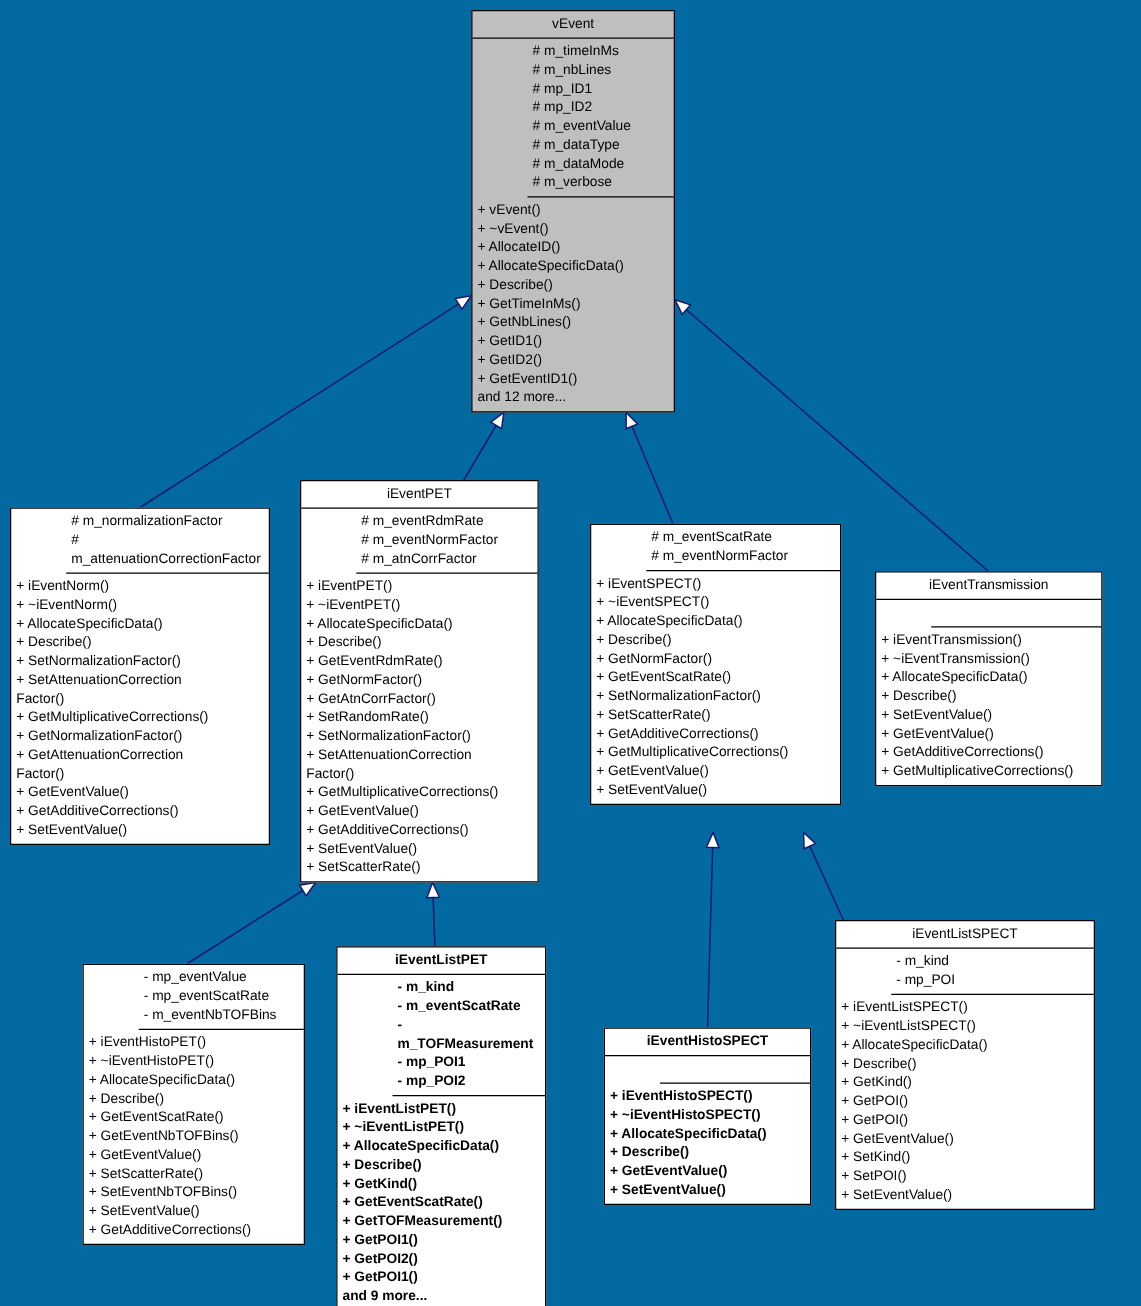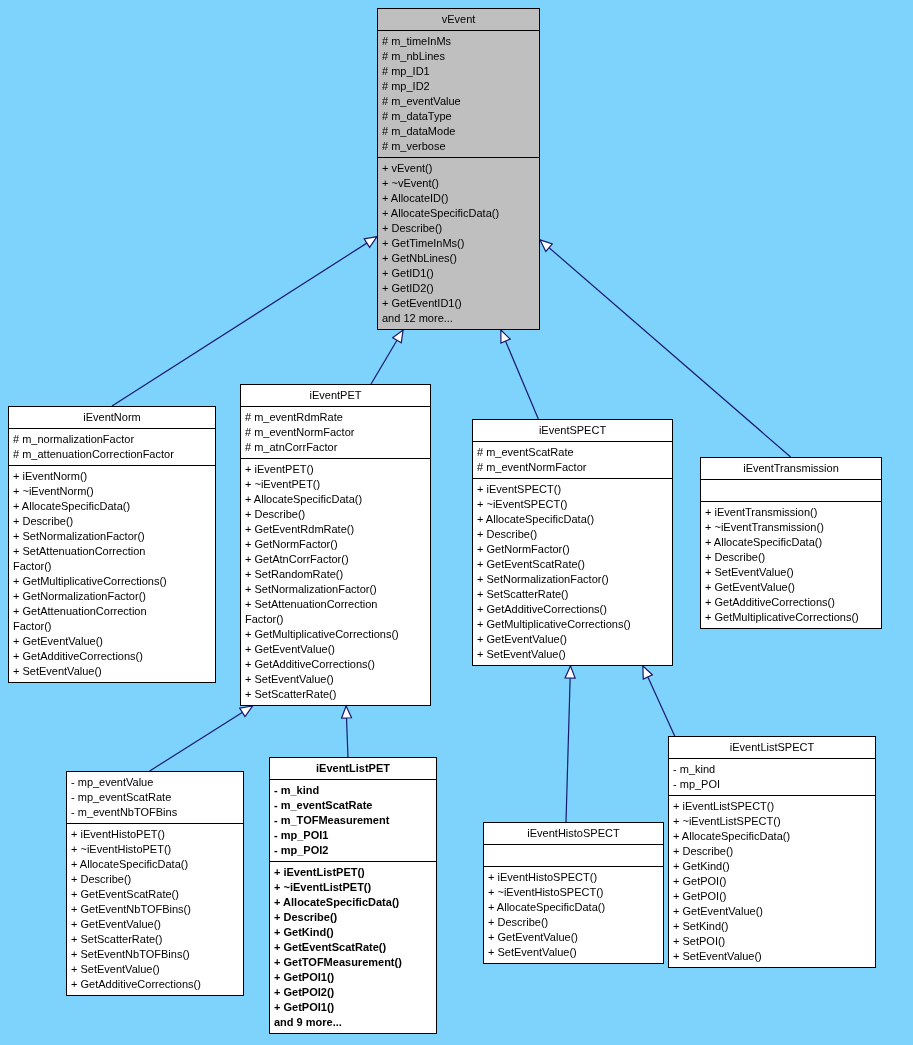--- a/index.html
+++ b/index.html
@@ -11,21 +11,21 @@
     width: 913px;
     height: 1045px;
     overflow: hidden;
     font-family: "Liberation Sans", sans-serif;
     color: var(--text-color, #000);
   }
   #canvas {
     position: relative;
     width: 913px;
     height: 1045px;
-    background: #7dd3fc;
+    background: #0369a1;
   }
   #edges {
     position: absolute;
     left: 0;
     top: 0;
     width: 913px;
     height: 1045px;
   }
   .edge-line {
     stroke: var(--edge-color, #191970);
@@ -52,20 +52,21 @@
     text-align: center;
     padding: 3px 4px;
     border-bottom: 1px solid var(--border-color, #000);
     white-space: nowrap;
     overflow: hidden;
   }
   .uml-fields {
     padding: 3px 4px;
     border-bottom: 1px solid var(--border-color, #000);
     min-height: 15px;
+    margin-left: 44px;
   }
   .uml-methods {
     padding: 3px 4px;
   }
   .member {
     white-space: pre-wrap;
   }
 </style>
 </head>
 <body>
@@ -109,21 +110,20 @@
         <div class="member">+ GetTimeInMs()</div>
         <div class="member">+ GetNbLines()</div>
         <div class="member">+ GetID1()</div>
         <div class="member">+ GetID2()</div>
         <div class="member">+ GetEventID1()</div>
         <div class="member">and 12 more...</div>
       </div>
   </div>
 
   <div class="uml-box" id="cls-iEventNorm" style="left:8px; top:406px; width:208px;">
-    <div class="uml-title">iEventNorm</div>
     <div class="uml-fields">
         <div class="member"># m_normalizationFactor</div>
         <div class="member"># m_attenuationCorrectionFactor</div>
       </div>
     <div class="uml-methods">
         <div class="member">+ iEventNorm()</div>
         <div class="member">+ ~iEventNorm()</div>
         <div class="member">+ AllocateSpecificData()</div>
         <div class="member">+ Describe()</div>
         <div class="member">+ SetNormalizationFactor()</div>
@@ -160,21 +160,20 @@
 Factor()</div>
         <div class="member">+ GetMultiplicativeCorrections()</div>
         <div class="member">+ GetEventValue()</div>
         <div class="member">+ GetAdditiveCorrections()</div>
         <div class="member">+ SetEventValue()</div>
         <div class="member">+ SetScatterRate()</div>
       </div>
   </div>
 
   <div class="uml-box" id="cls-iEventSPECT" style="left:472px; top:419px; width:201px;">
-    <div class="uml-title">iEventSPECT</div>
     <div class="uml-fields">
         <div class="member"># m_eventScatRate</div>
         <div class="member"># m_eventNormFactor</div>
       </div>
     <div class="uml-methods">
         <div class="member">+ iEventSPECT()</div>
         <div class="member">+ ~iEventSPECT()</div>
         <div class="member">+ AllocateSpecificData()</div>
         <div class="member">+ Describe()</div>
         <div class="member">+ GetNormFactor()</div>
@@ -241,21 +240,21 @@
         <div class="member">+ GetKind()</div>
         <div class="member">+ GetEventScatRate()</div>
         <div class="member">+ GetTOFMeasurement()</div>
         <div class="member">+ GetPOI1()</div>
         <div class="member">+ GetPOI2()</div>
         <div class="member">+ GetPOI1()</div>
         <div class="member">and 9 more...</div>
       </div>
   </div>
 
-  <div class="uml-box" id="cls-iEventHistoSPECT" style="left:483px; top:822px; width:181px;">
+  <div class="uml-box" id="cls-iEventHistoSPECT" style="left:483px; top:822px; width:166px;font-weight:bold;">
     <div class="uml-title">iEventHistoSPECT</div>
     <div class="uml-fields"></div>
     <div class="uml-methods">
         <div class="member">+ iEventHistoSPECT()</div>
         <div class="member">+ ~iEventHistoSPECT()</div>
         <div class="member">+ AllocateSpecificData()</div>
         <div class="member">+ Describe()</div>
         <div class="member">+ GetEventValue()</div>
         <div class="member">+ SetEventValue()</div>
       </div>

